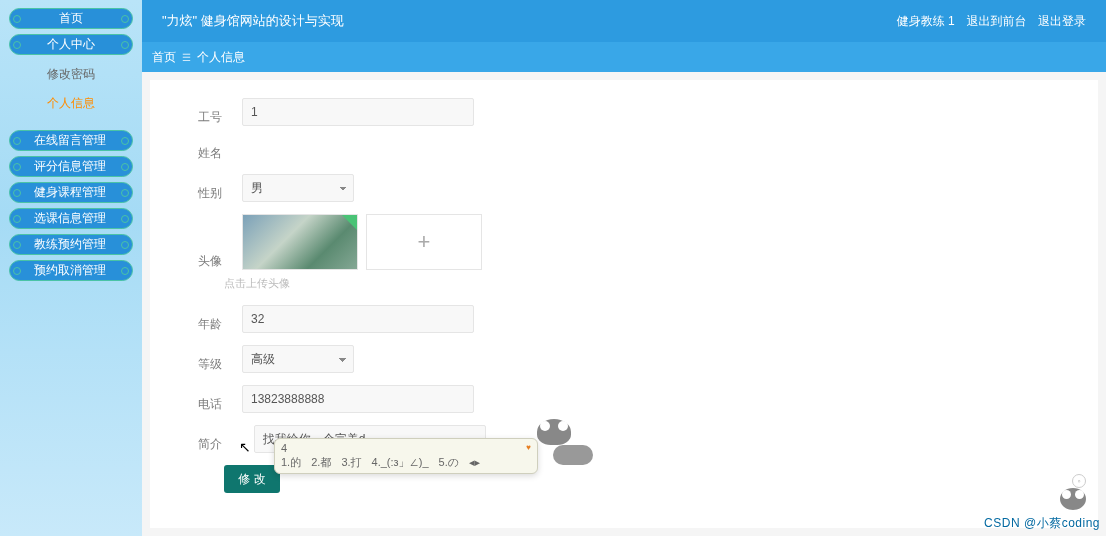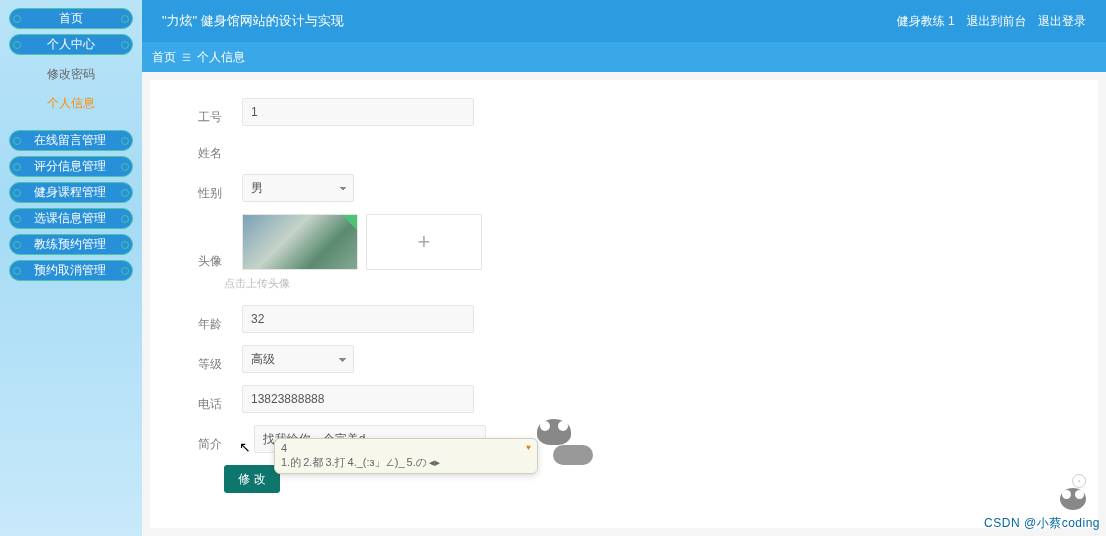--- a/index.html
+++ b/index.html
@@ -26,21 +26,21 @@
     .sel { width: 112px; appearance: none; background-image: linear-gradient(45deg, transparent 50%, #888 50%), linear-gradient(135deg, #888 50%, transparent 50%); background-position: right 10px top 12px, right 6px top 12px; background-size: 4px 4px; background-repeat: no-repeat; }
     .avatar-wrap { display: flex; gap: 8px; }
     .avatar-box { width: 116px; height: 56px; border: 1px solid #e5e5e5; display: flex; align-items: center; justify-content: center; font-size: 22px; color: #aaa; cursor: pointer; position: relative; overflow: hidden; }
     .avatar-img { width: 116px; height: 56px; background: linear-gradient(135deg, #7aa0b8 0%, #c5d4c8 40%, #5a8a70 70%, #85a895 100%); position: relative; }
     .avatar-img:after { content: ""; position: absolute; top: 0; right: 0; border-width: 0 16px 16px 0; border-style: solid; border-color: transparent #4ac376 transparent transparent; }
     .ta { width: 232px; height: 28px; border: 1px solid #e5e5e5; background: #f8f8f8; padding: 5px 8px; font-size: 12px; color: #555; resize: none; border-radius: 2px; }
     .hint { font-size: 11px; color: #bbb; margin-left: 44px; margin-top: -6px; margin-bottom: 14px; }
     .submit { margin-left: 44px; width: 56px; height: 28px; background: #0f766e; color: #fff; border: none; border-radius: 3px; font-size: 12px; cursor: pointer; }
     .ime { position: absolute; left: 124px; top: 358px; width: 264px; height: 36px; background: #f7f7ec; border: 1px solid #cfcfbd; border-radius: 6px; display: flex; flex-direction: column; padding: 2px 6px; font-size: 11px; color: #666; box-shadow: 0 2px 6px rgba(0,0,0,.15); }
     .ime-top { display: flex; justify-content: space-between; align-items: center; height: 14px; }
-    .ime-cands { display: flex; gap: 2px; align-items: center; height: 18px; }
+    .ime-cands { display: flex; gap: 10px; align-items: center; height: 18px; }
     .ime-cat { position: absolute; right: -34px; top: -20px; width: 34px; height: 26px; background: #888; border-radius: 50% 50% 40% 40%; }
     .ime-cat:before, .ime-cat:after { content: ""; position: absolute; width: 10px; height: 10px; background: #fff; border-radius: 50%; top: 2px; }
     .ime-cat:before { left: 3px; }
     .ime-cat:after { right: 3px; }
     .ime-cat2 { position: absolute; right: -56px; top: 6px; width: 40px; height: 20px; background: #999; border-radius: 10px; }
     .ime-red { color: #e67e22; font-size: 8px; }
     .corner { position: absolute; right: 12px; bottom: 40px; width: 14px; height: 14px; border: 1px solid #ccc; border-radius: 50%; display: flex; align-items: center; justify-content: center; font-size: 9px; color: #aaa; }
     .watermark { position: absolute; right: 6px; bottom: 4px; font-size: 12px; color: #0369a1; letter-spacing: 0.5px; }
     .mascot { position: absolute; right: 12px; bottom: 18px; width: 42px; height: 30px; }
     .mascot .head { width: 26px; height: 22px; background: #888; border-radius: 50%; position: absolute; top: 0; left: 8px; }

